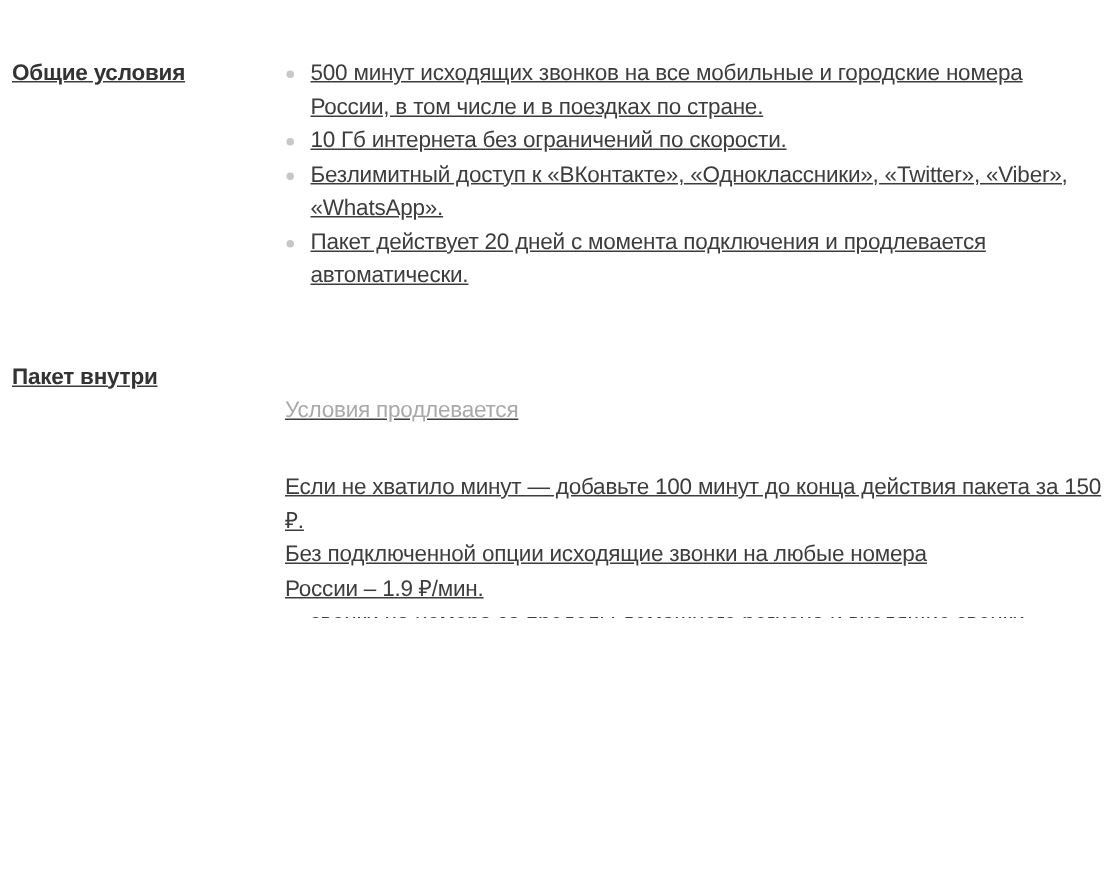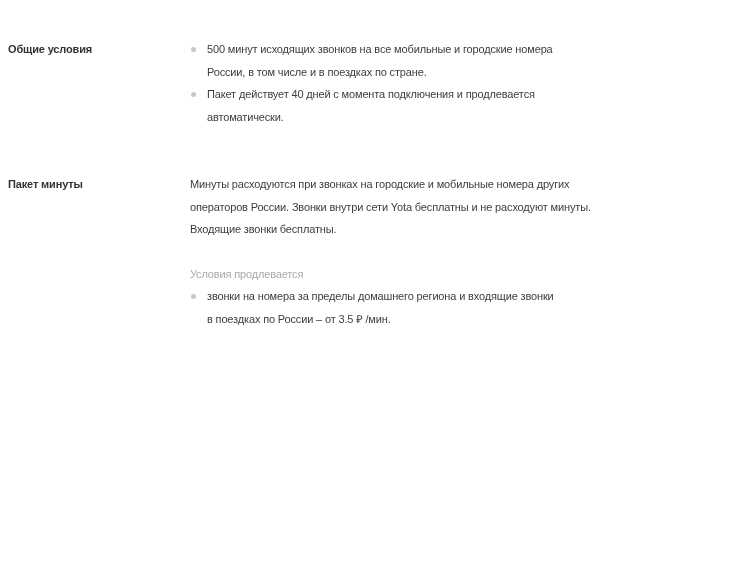--- a/index.html
+++ b/index.html
@@ -9,24 +9,25 @@
   }
   .page {
     position: relative;
     width: 743px;
     height: 412px;
     box-sizing: border-box;
     padding: 38px 0 0 8px;
     overflow: hidden;
     background: #ffffff;
     font-family: "Liberation Sans", sans-serif;
-    font-size: 11px;
+    font-size: 15px;
     line-height: 22.5px;
     letter-spacing: -0.15px;
     color: #3d3d3d;
+    text-decoration: underline;
   }
   .row {
     display: flex;
     align-items: flex-start;
   }
   .row + .row {
     margin-top: 45px;
   }
   .row-label {
     flex: 0 0 182px;
@@ -83,34 +84,43 @@
     <div class="row-label">Общие условия</div>
     <div class="row-content">
       <ul class="bullets">
         <li>
           <span class="dot"></span>
           <span class="li-text">500 минут исходящих звонков на все мобильные и городские номера
 России, в том числе и в поездках по стране.</span>
         </li>
         <li>
           <span class="dot"></span>
-          <span class="li-text">Пакет действует 40 дней с момента подключения и продлевается
+          <span class="li-text">10 Гб интернета без ограничений по скорости.</span>
+        </li>
+        <li>
+          <span class="dot"></span>
+          <span class="li-text">Безлимитный доступ к «ВКонтакте», «Одноклассники», «Twitter», «Viber»,
+«WhatsApp».</span>
+        </li>
+        <li>
+          <span class="dot"></span>
+          <span class="li-text">Пакет действует 20 дней с момента подключения и продлевается
 автоматически.</span>
         </li>
       </ul>
     </div>
   </section>
 
   <section class="row">
-    <div class="row-label">Пакет минуты</div>
+    <div class="row-label">Пакет внутри</div>
     <div class="row-content">
-      <p>Минуты расходуются при звонках на городские и мобильные номера других
-операторов России. Звонки внутри сети Yota бесплатны и не расходуют минуты.
-Входящие звонки бесплатны.</p>
       <p class="subheading">Условия продлевается</p>
+      <p class="para-add-minutes">Если не хватило минут — добавьте 100 минут до конца действия пакета за 150 ₽.
+Без подключенной опции исходящие звонки на любые номера
+России – 1.9 ₽/мин.</p>
       <ul class="bullets">
         <li>
           <span class="dot"></span>
         </li>
         <li>
           
           <span class="li-text">звонки на номера за пределы домашнего региона и входящие звонки
 в поездках по России – от 3.5 ₽ /мин.</span>
         </li>
       </ul>

